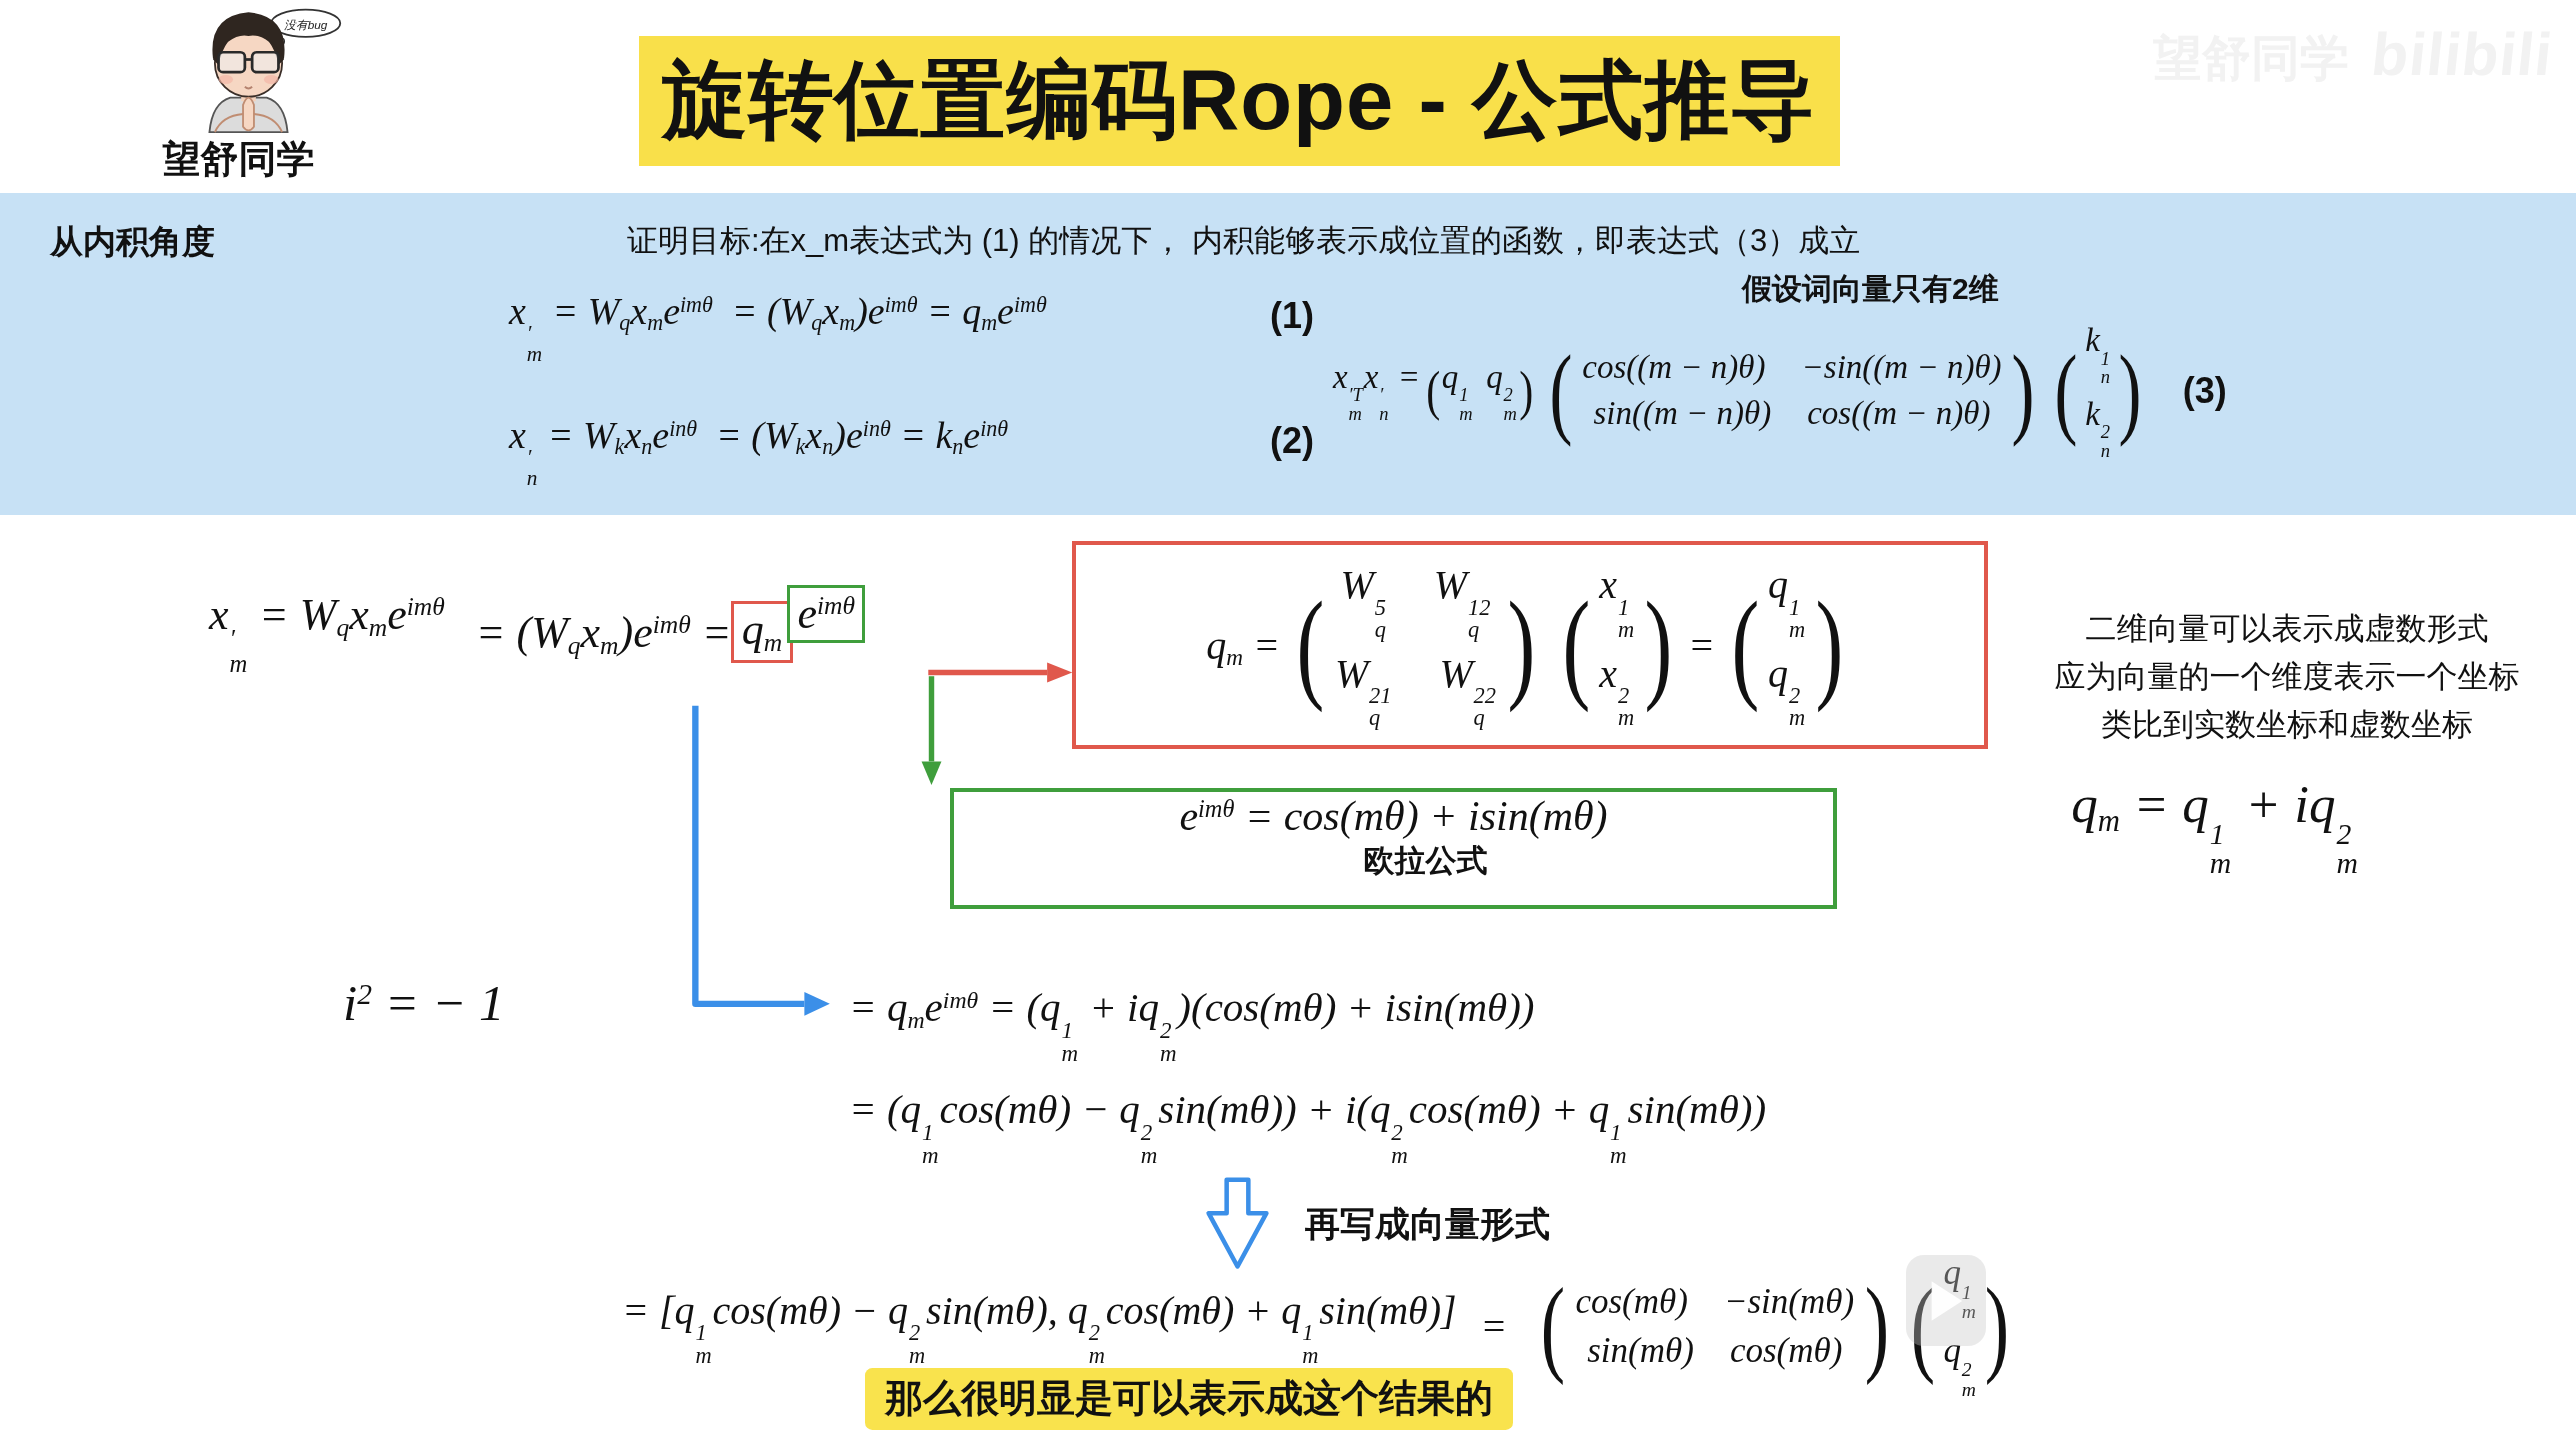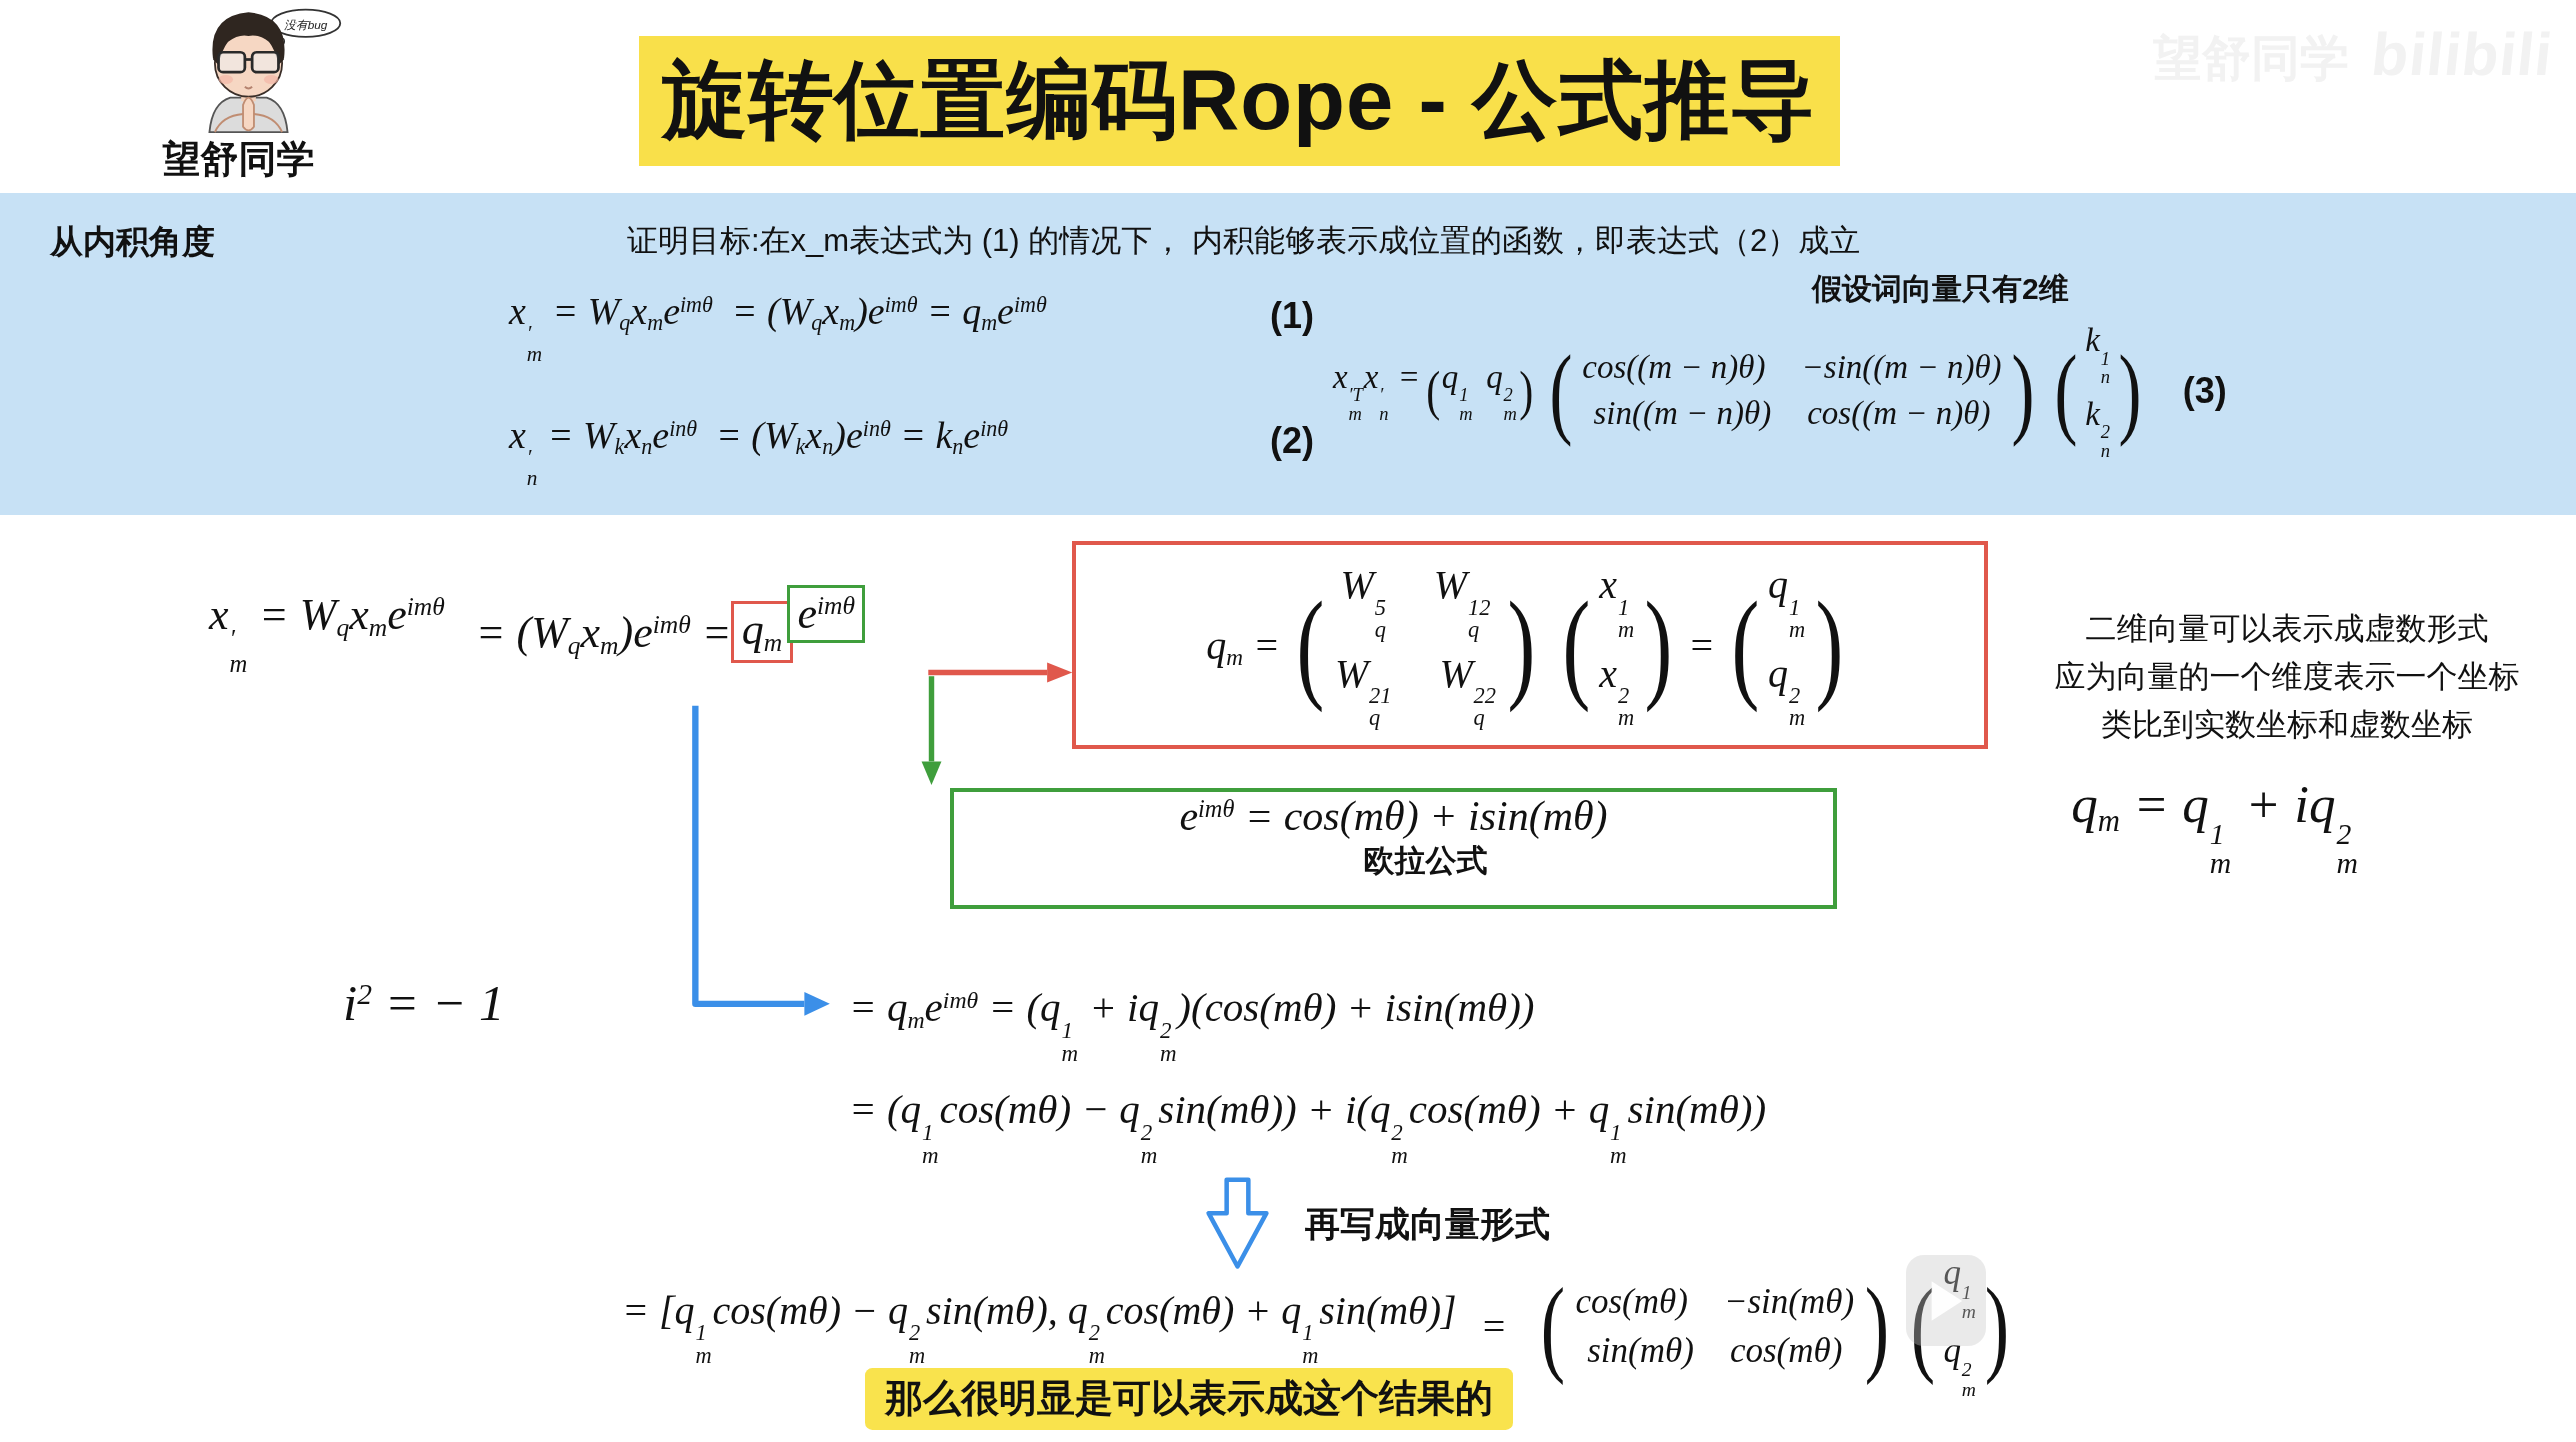--- a/index.html
+++ b/index.html
@@ -78,29 +78,29 @@
   <div class="abs title" style="left:639px;top:36px;">旋转位置编码Rope - 公式推导</div>
 
   <div class="abs wm" style="right:31px;top:20px;">
     <span class="wm-name">望舒同学</span>
     <span class="wm-logo">bilibili</span>
   </div>
 
   <div class="abs banner"></div>
 
   <div class="abs corner" style="left:50px;top:220px;">从内积角度</div>
-  <div class="abs goal" style="left:627px;top:220px;">证明目标:在x_m表达式为 (1) 的情况下， 内积能够表示成位置的函数，即表达式（2）成立</div>
+  <div class="abs goal" style="left:627px;top:220px;">证明目标:在x_m表达式为 (1) 的情况下， 内积能够表示成位置的函数，即表达式（3）成立</div>
 
   <div class="abs math" style="left:509px;top:289px;font-size:38px;">x<span class="ss"><span class="up">′</span><span class="dn">m</span></span> = W<span class="sub">q</span>x<span class="sub">m</span>e<span class="sup">imθ</span>  = (W<span class="sub">q</span>x<span class="sub">m</span>)e<span class="sup">imθ</span> = q<span class="sub">m</span>e<span class="sup">imθ</span></div>
   <div class="abs eqlabel" style="left:1270px;top:295px;">(1)</div>
 
   <div class="abs math" style="left:509px;top:413px;font-size:38px;">x<span class="ss"><span class="up">′</span><span class="dn">n</span></span> = W<span class="sub">k</span>x<span class="sub">n</span>e<span class="sup">inθ</span>  = (W<span class="sub">k</span>x<span class="sub">n</span>)e<span class="sup">inθ</span> = k<span class="sub">n</span>e<span class="sup">inθ</span></div>
   <div class="abs eqlabel" style="left:1270px;top:420px;">(2)</div>
 
-  <div class="abs assume" style="left:1812px;top:269px;text-align:right;">假设词向量只有2维</div>
+  <div class="abs assume" style="left:1742px;top:269px;text-align:right;">假设词向量只有2维</div>
 
   <div class="abs" style="left:1333px;top:320px;height:142px;display:flex;align-items:center;font-size:33px;">
     <span class="math">x<span class="ss"><span class="up">′T</span><span class="dn">m</span></span>x<span class="ss"><span class="up">′</span><span class="dn">n</span></span> =</span>
     <span class="mat small">
       <span class="paren">(</span>
       <span class="mrow" style="gap:12.7px;">
         <span class="math">q<span class="ss"><span class="up">1</span><span class="dn">m</span></span></span>
         <span class="math">q<span class="ss"><span class="up">2</span><span class="dn">m</span></span></span>
       </span>
       <span class="paren">)</span>

